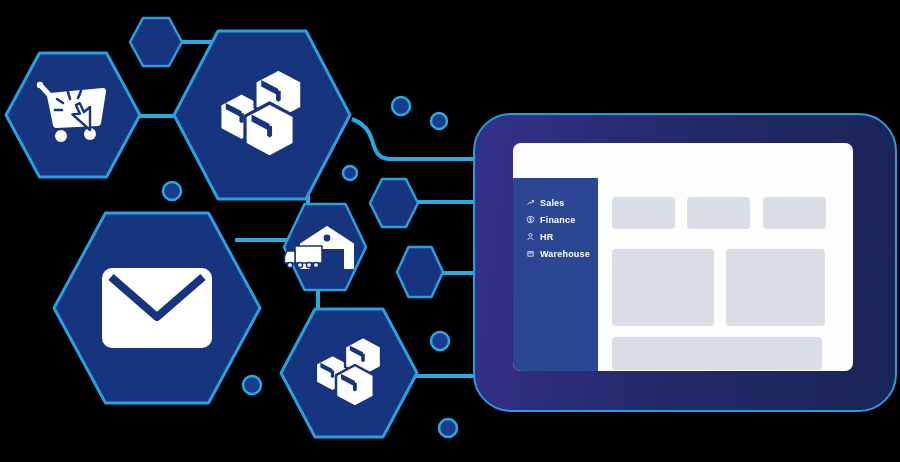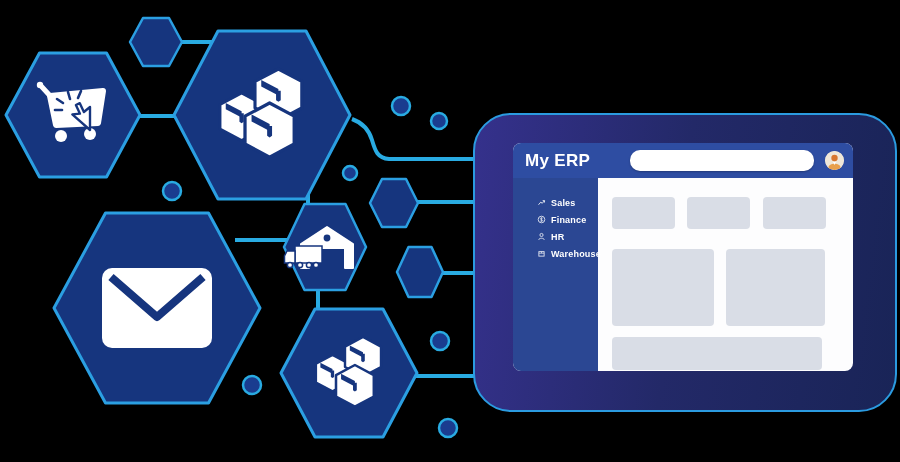--- a/index.html
+++ b/index.html
@@ -16,21 +16,21 @@
   .appbar{position:absolute;left:0;top:0;right:0;height:35px;background:#2E4DA2;}
   .erp-title{position:absolute;left:12px;top:0;height:35px;line-height:35px;
              color:#fff;font-size:17px;font-weight:bold;letter-spacing:.3px;}
   .search{position:absolute;left:117px;top:7px;width:184px;height:21px;border:none;
           border-radius:10px;background:#fff;box-shadow:0 1px 2px rgba(0,0,0,.25);
           padding:0 8px;box-sizing:border-box;font-size:10px;outline:none;}
   .avatar{position:absolute;left:312px;top:8px;width:19px;height:19px;border-radius:50%;
           background:#EFE7D8;overflow:hidden;}
   .sidebar{position:absolute;left:0;top:35px;width:85px;bottom:0;background:#2B4793;
            padding-top:16px;box-sizing:border-box;}
-  .nav-item{display:flex;align-items:center;gap:5px;height:17px;padding-left:24px;
+  .nav-item{display:flex;align-items:center;gap:5px;height:17px;padding-left:13px;
             color:#fff;font-size:9px;font-weight:bold;letter-spacing:.2px;cursor:default;}
   .nav-item svg{flex:0 0 auto;opacity:.85;}
   .b{position:absolute;background:#D9DDE6;border-radius:4px;}
 </style>
 </head>
 <body>
 
 <div class="stage">
 
   <svg class="net" width="900" height="462" viewBox="0 0 900 462">
@@ -127,32 +127,20 @@
         <use href="#cube" transform="translate(316,355) scale(0.55)"></use>
         <use href="#cube" transform="translate(345,337) scale(0.60)"></use>
         <use href="#cube" transform="translate(336,365) scale(0.63)"></use>
       </g>
     </g>
   </svg>
 
   <div class="tablet">
     <div class="screen">
 
-      <div class="appbar">
-        <div class="erp-title">My ERP</div>
-        <input class="search" type="text" placeholder="" style="">
-        <div class="avatar">
-          <svg width="19" height="19" viewBox="0 0 19 19">
-            <circle cx="9.5" cy="9.5" r="9.5" fill="#EFE7D8"></circle>
-            <circle cx="9.5" cy="7" r="3.2" fill="#D8772F"></circle>
-            <path d="M3.5,16.5 c0,-5 12,-5 12,0 v3 h-12 z" fill="#E8A04C"></path>
-            <path d="M8,11 l1.5,3 l1.5,-3" fill="#fff"></path>
-          </svg>
-        </div>
-      </div>
 
       <div class="sidebar">
         <div class="nav-item">
           <svg width="9" height="11" viewBox="0 0 12 12">
             <polyline points="2,9 5,5.5 7,7 10,3.5" fill="none" stroke="#fff" stroke-width="1.3"></polyline>
             <polyline points="7.5,3.5 10,3.5 10,6" fill="none" stroke="#fff" stroke-width="1.3"></polyline>
           </svg>
           <span>Sales</span>
         </div>
         <div class="nav-item">

